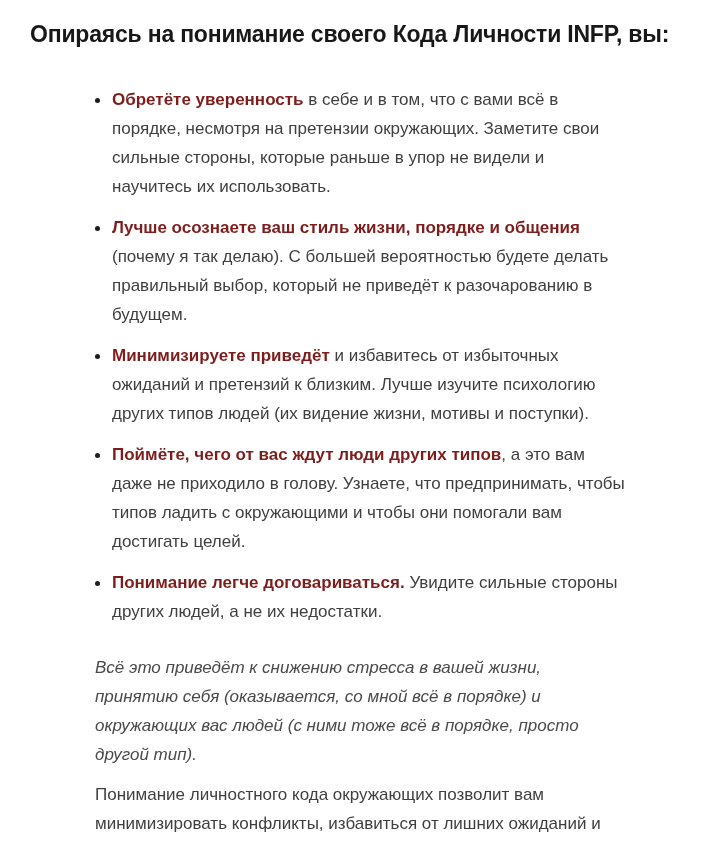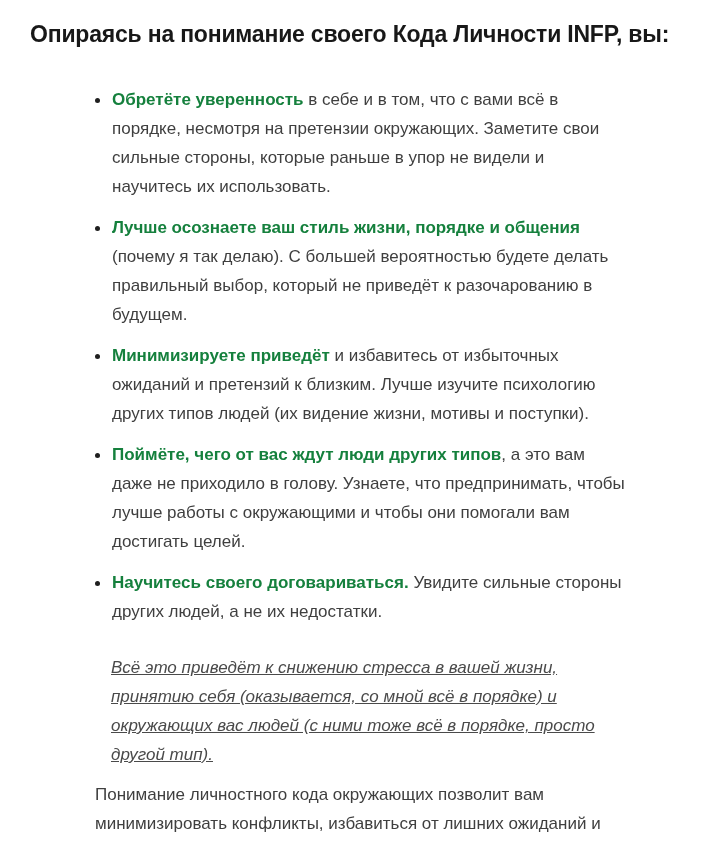--- a/index.html
+++ b/index.html
@@ -46,49 +46,48 @@
   }
   ul.benefits li::marker {
     color: #1f1f1f;
     font-size: 15px;
   }
   ul.benefits li:last-child {
     margin-bottom: 0;
   }
   .lead {
     font-weight: 700;
-    color: #15803d;
+    color: #7f1d1d;
   }
   p.summary {
-    margin: 27px 0 0 16px;
+    margin: 27px 0 0 0;
     font-style: italic;
     font-weight: 400;
     color: #4a4a4a;
-    text-decoration: underline;
   }
   p.closing {
     margin: 11px 0 0 0;
     color: #3f3f3f;
   }
 </style>
 </head>
 <body>
 
 <div class="page">
 
   <h1 class="page-title">Опираясь на понимание своего Кода Личности INFP, вы:</h1>
 
   <div class="content">
 
     <ul class="benefits">
       <li><span class="lead">Обретёте уверенность</span><span> в себе и в том, что с вами всё в порядке, несмотря на претензии окружающих. Заметите свои сильные стороны, которые раньше в упор не видели и научитесь их использовать.</span></li>
       <li><span class="lead">Лучше осознаете ваш стиль жизни, порядке и общения</span><span> (почему я так делаю). С большей вероятностью будете делать правильный выбор, который не приведёт к разочарованию в будущем.</span></li>
       <li><span class="lead">Минимизируете приведёт</span><span> и избавитесь от избыточных ожиданий и претензий к близким. Лучше изучите психологию других типов людей (их видение жизни, мотивы и поступки).</span></li>
-      <li><span class="lead">Поймёте, чего от вас ждут люди других типов</span><span>, а это вам даже не приходило в голову. Узнаете, что предпринимать, чтобы лучше работы с окружающими и чтобы они помогали вам достигать целей.</span></li>
-      <li><span class="lead">Научитесь своего договариваться.</span><span> Увидите сильные стороны других людей, а не их недостатки.</span></li>
+      <li><span class="lead">Поймёте, чего от вас ждут люди других типов</span><span>, а это вам даже не приходило в голову. Узнаете, что предпринимать, чтобы типов ладить с окружающими и чтобы они помогали вам достигать целей.</span></li>
+      <li><span class="lead">Понимание легче договариваться.</span><span> Увидите сильные стороны других людей, а не их недостатки.</span></li>
     </ul>
 
     <p class="summary">Всё это приведёт к снижению стресса в вашей жизни, принятию себя (оказывается, со мной всё в порядке) и окружающих вас людей (с ними тоже всё в порядке, просто другой тип).</p>
 
     <p class="closing">Понимание личностного кода окружающих позволит вам минимизировать конфликты, избавиться от лишних ожиданий и сосредоточиться на достоинствах друг друга.</p>
 
   </div>
 </div>
 
 </body></html>

